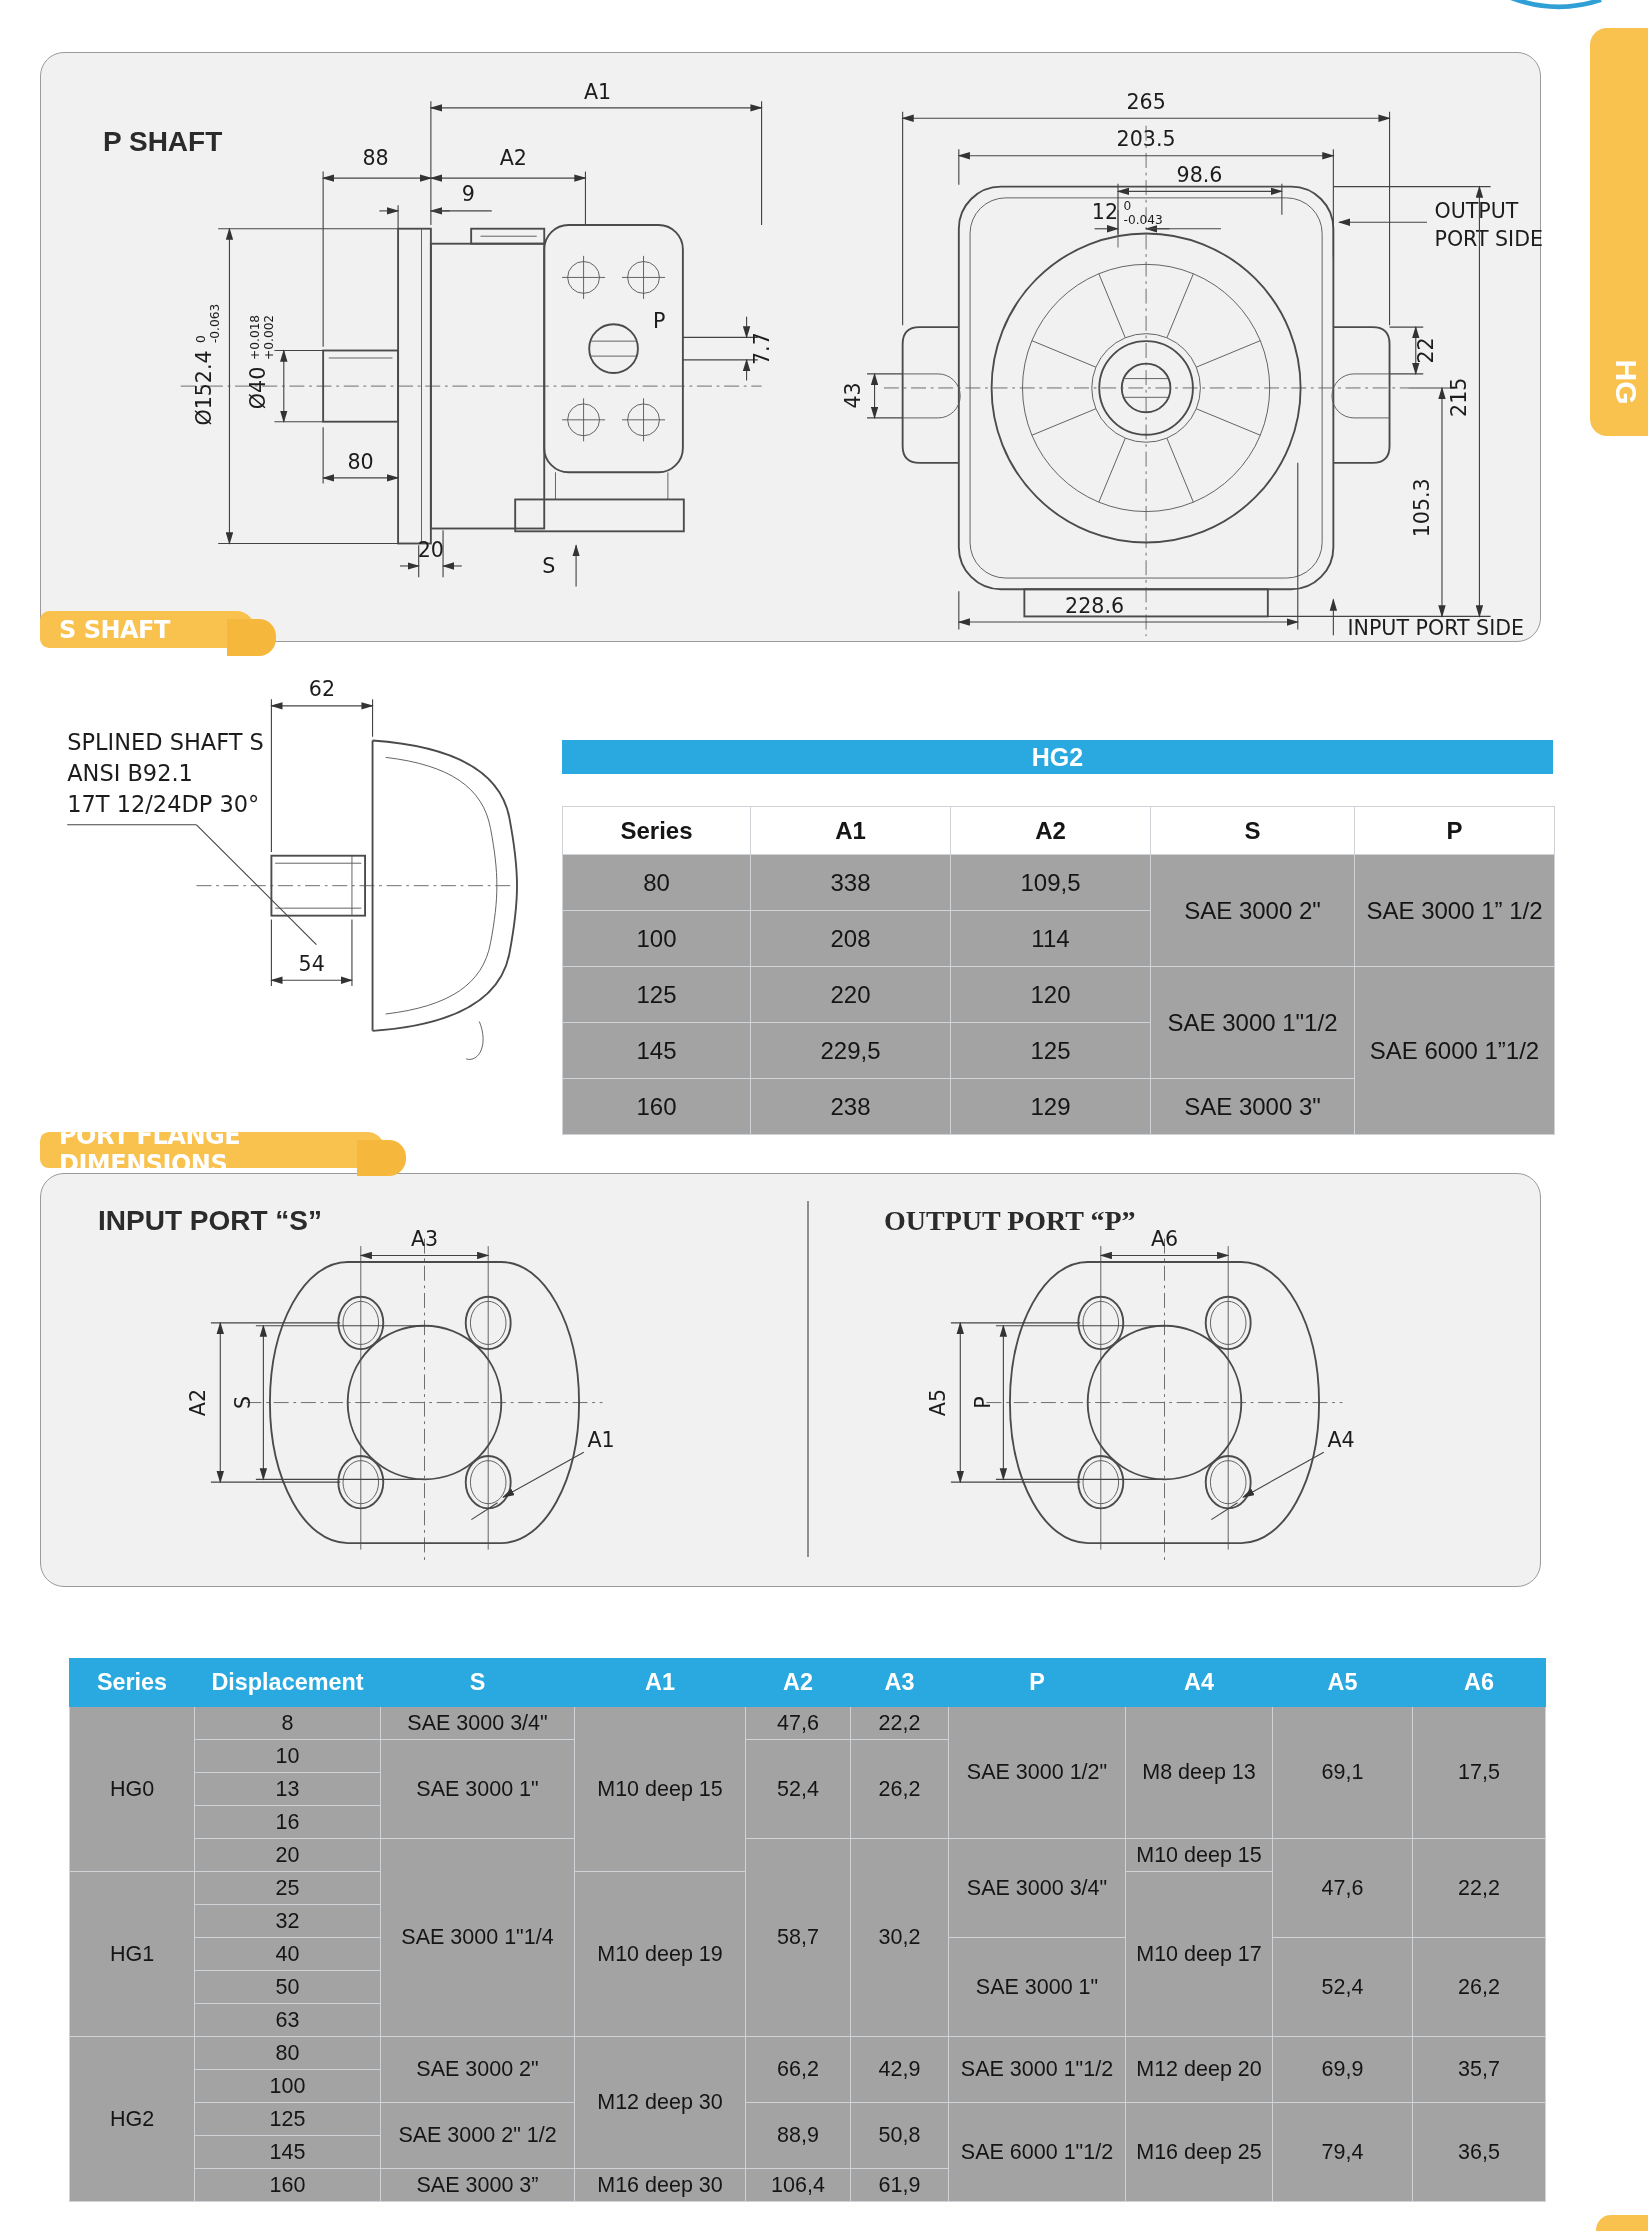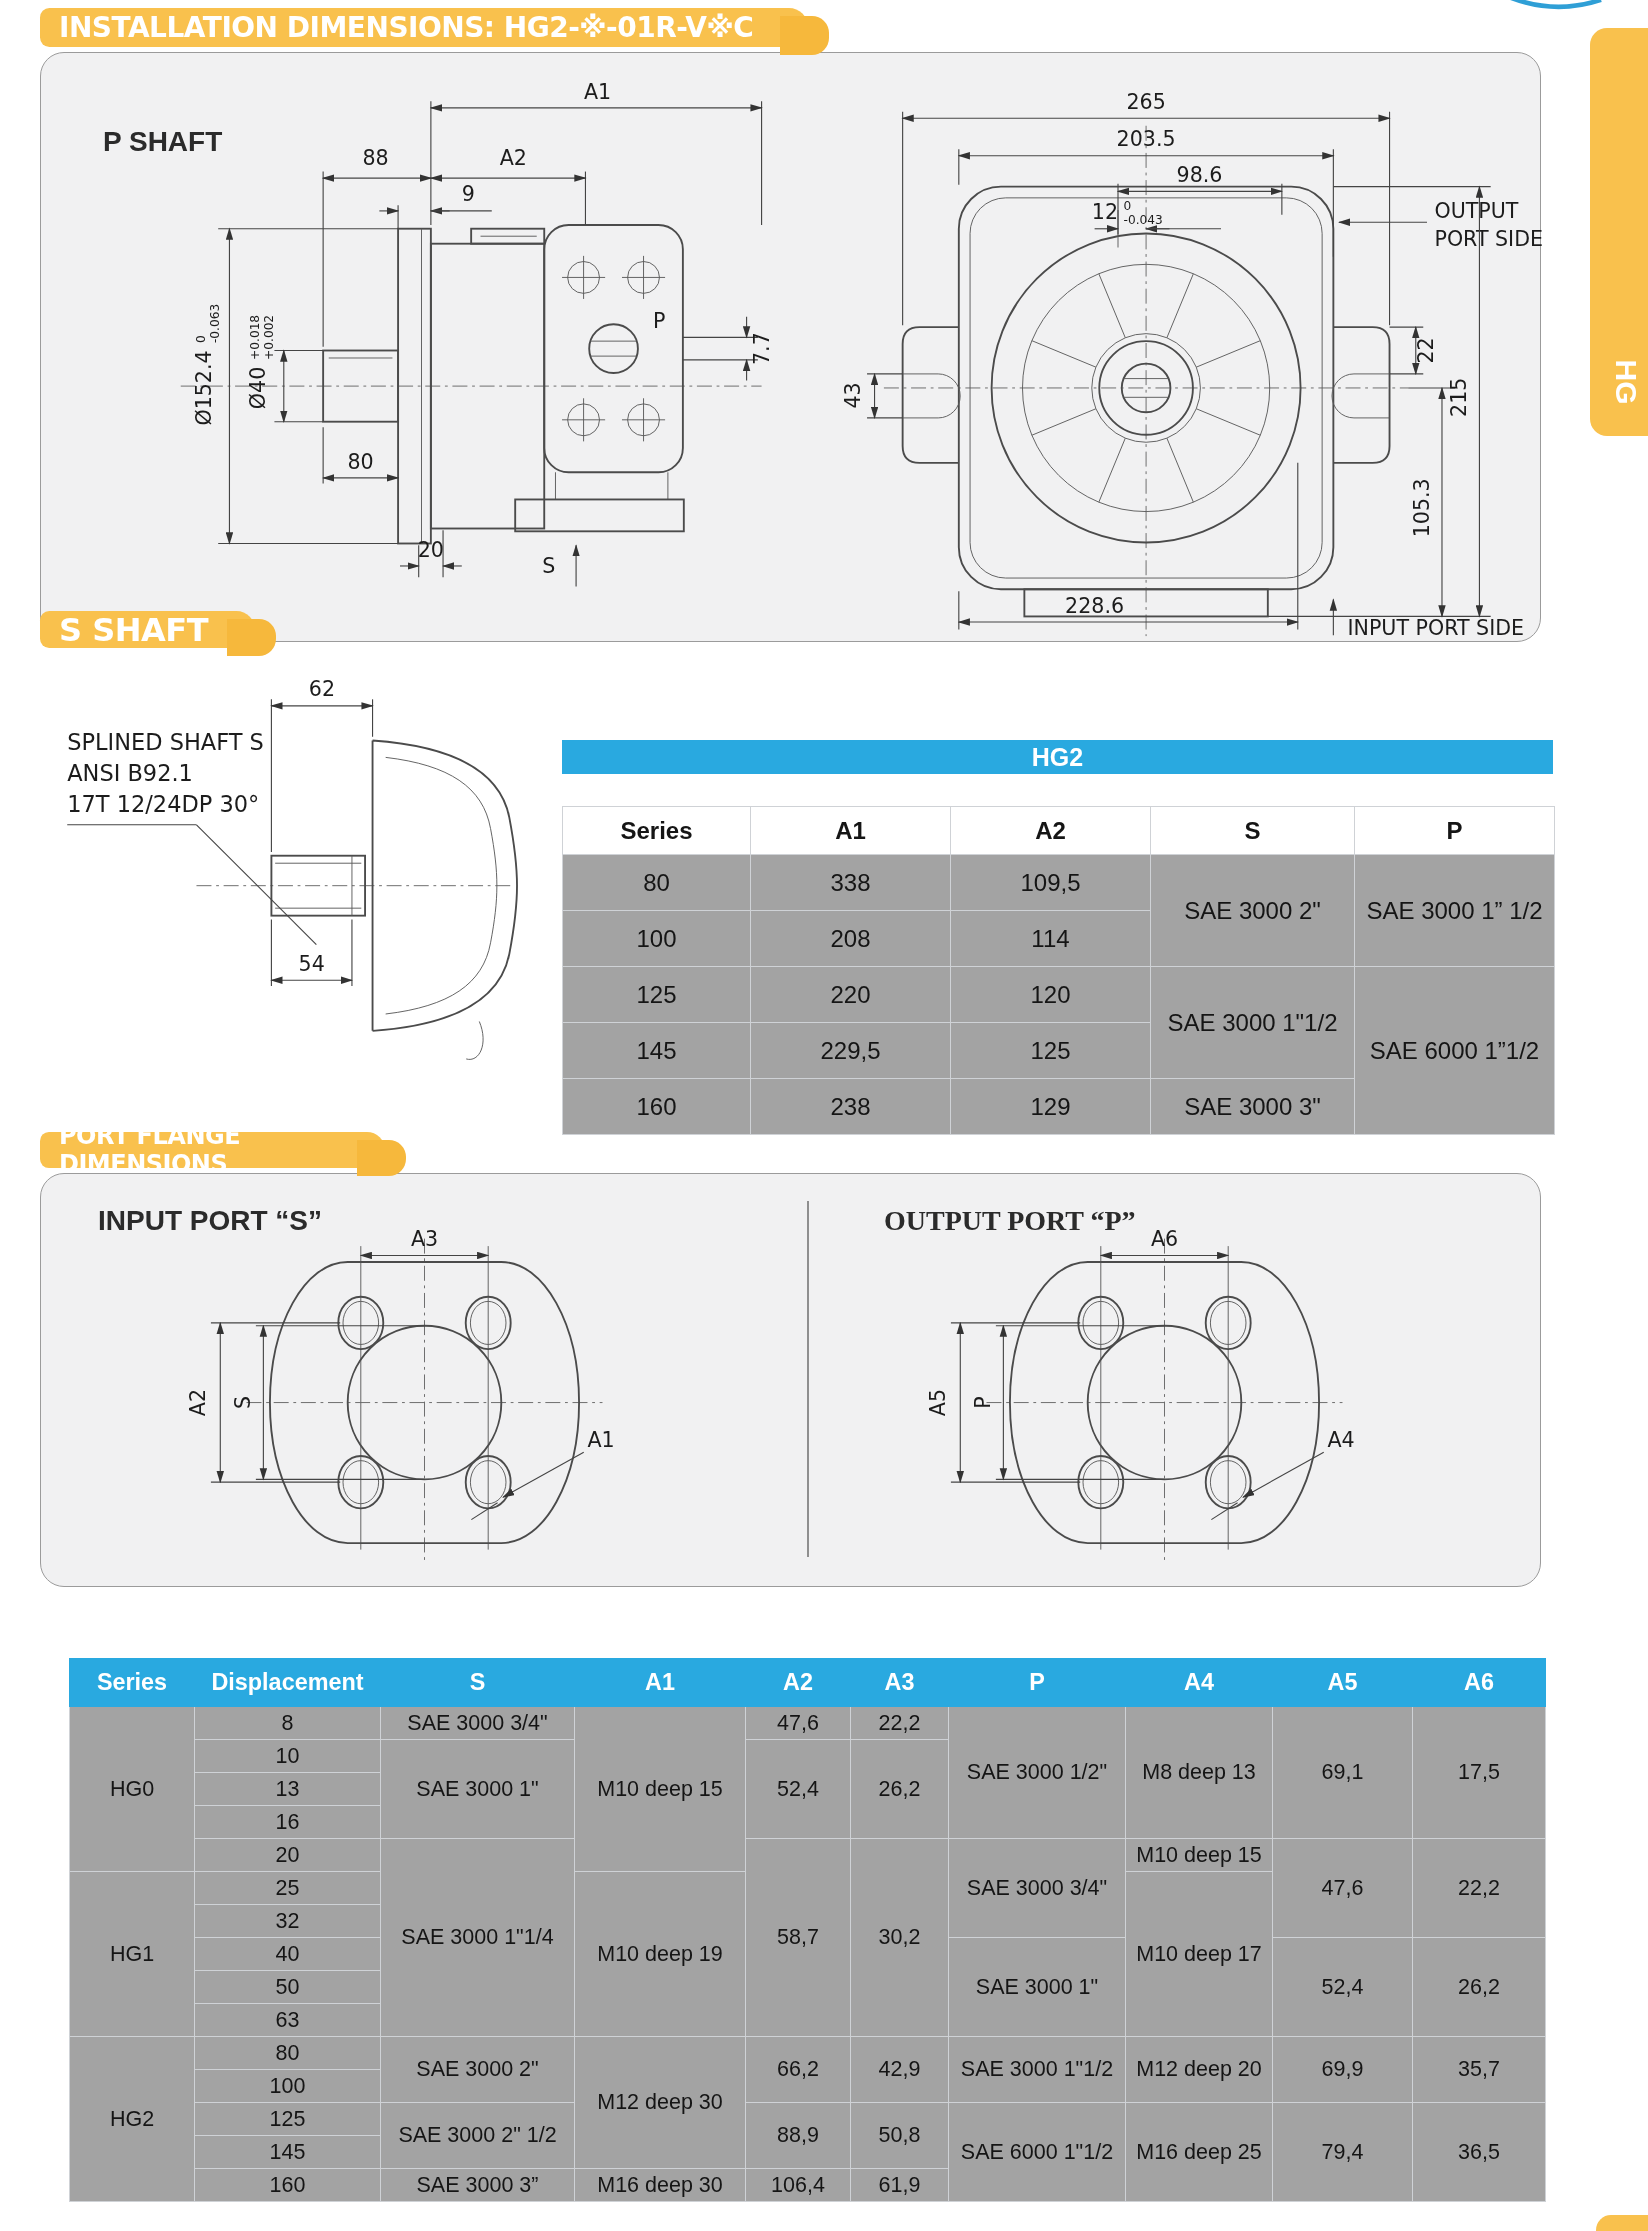--- a/index.html
+++ b/index.html
@@ -50,23 +50,20 @@
 
   <svg class="abs" style="right:45px;top:-3.7px;z-index:5" width="94" height="15" viewBox="0 0 100 16">
     <path d="M2,2 Q 50,20 98,4" fill="none" stroke="#2F9FD6" stroke-width="5"></path>
   </svg>
 
   <div class="side-tab">
     <span>HG</span>
   </div>
   <div class="corner-frag"></div>
 
-  <div class="banner" style="left:40px;top:7.5px;width:768px;height:39px;font-size:28px;">
-    <span>INSTALLATION DIMENSIONS: HG2-※-01R-V※C</span>
-  </div>
 
   <div class="panel" style="left:40px;top:52px;width:1499px;height:588px;"></div>
   <div class="panel-label" style="left:103px;top:126px;">P SHAFT</div>
 
   <svg class="abs" style="left:162px;top:60px;z-index:2" width="712" height="581" viewBox="0 0 760 620">
     <defs>
       <marker id="svA" viewBox="0 0 10 6" refX="9" refY="3" markerWidth="11" markerHeight="7" orient="auto-start-reverse">
         <path d="M0,0 L10,3 L0,6 Z" fill="#333"></path>
       </marker>
     </defs>
@@ -265,21 +262,21 @@
       <line class="dim" x1="160" y1="567" x2="160" y2="608"></line>
       <line class="dim" x1="522" y1="430" x2="522" y2="608"></line>
       <line class="dim" x1="160" y1="600" x2="522" y2="600" marker-start="url(#fvA)" marker-end="url(#fvA)"></line>
       <text class="lbl" x="305" y="590" text-anchor="middle">228.6</text>
 
       <line class="dim" x1="560" y1="614" x2="560" y2="576" marker-end="url(#fvA)"></line>
       <text class="lbl" x="575" y="614">INPUT PORT SIDE</text>
     </g>
   </svg>
 
-  <div class="banner" style="left:40px;top:611px;width:215px;height:37px;font-size:32px;text-align:center;">
+  <div class="banner" style="left:40px;top:611px;width:215px;height:37px;font-size:24px;text-align:center;">
     <span>S SHAFT</span>
   </div>
 
   <svg class="abs" style="left:56px;top:656px;z-index:2" width="487" height="450" viewBox="0 0 520 480">
     <defs>
       <marker id="ssA" viewBox="0 0 10 6" refX="9" refY="3" markerWidth="11" markerHeight="7" orient="auto-start-reverse">
         <path d="M0,0 L10,3 L0,6 Z" fill="#333"></path>
       </marker>
     </defs>
     <g>

